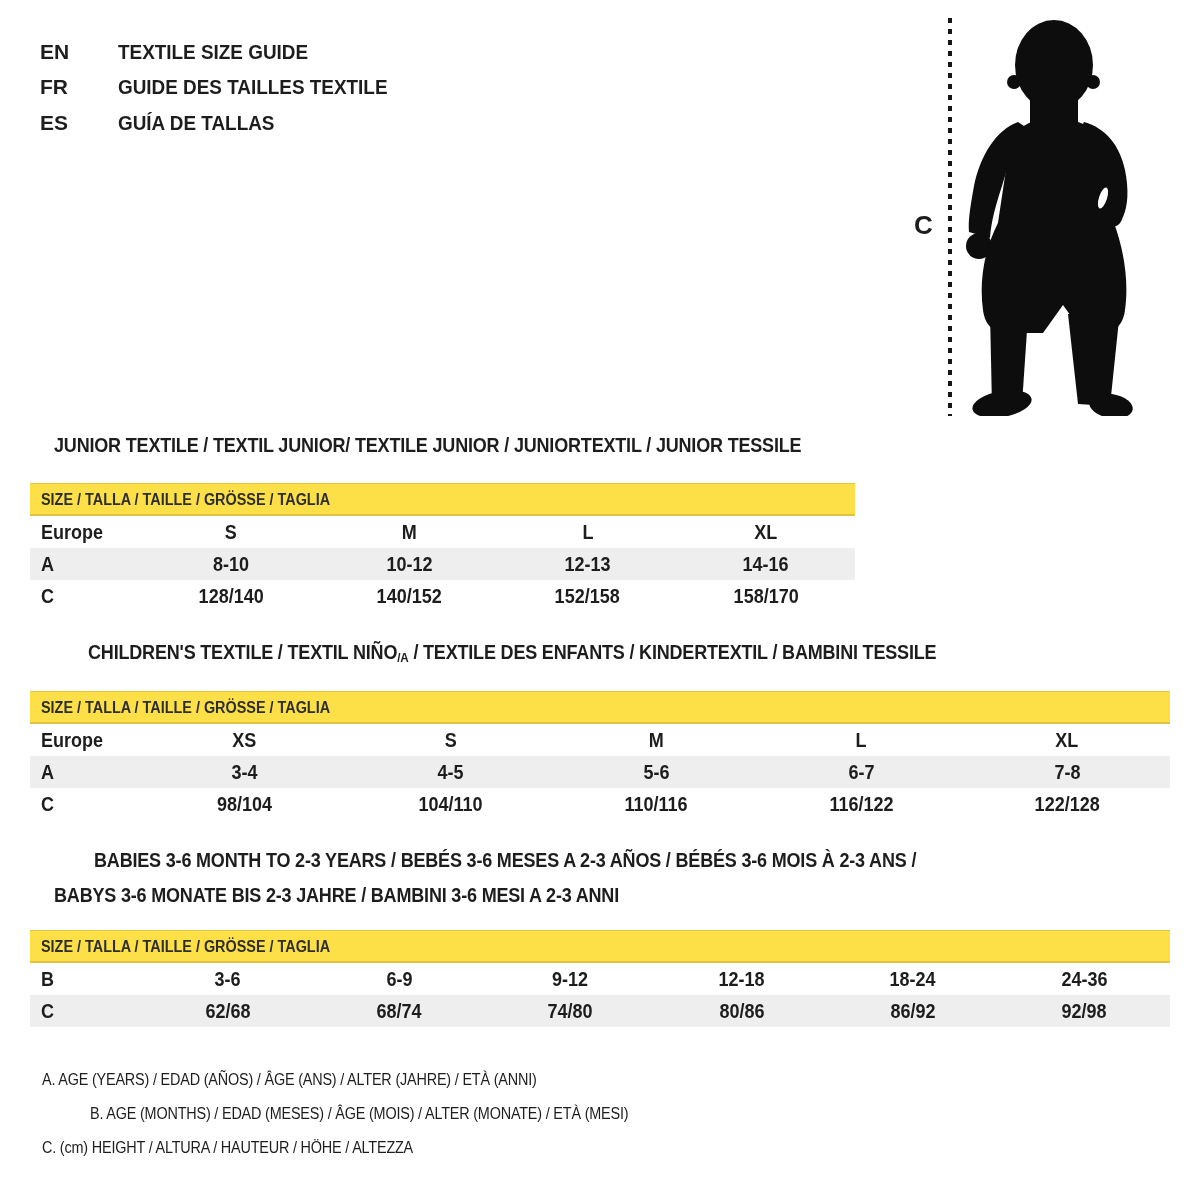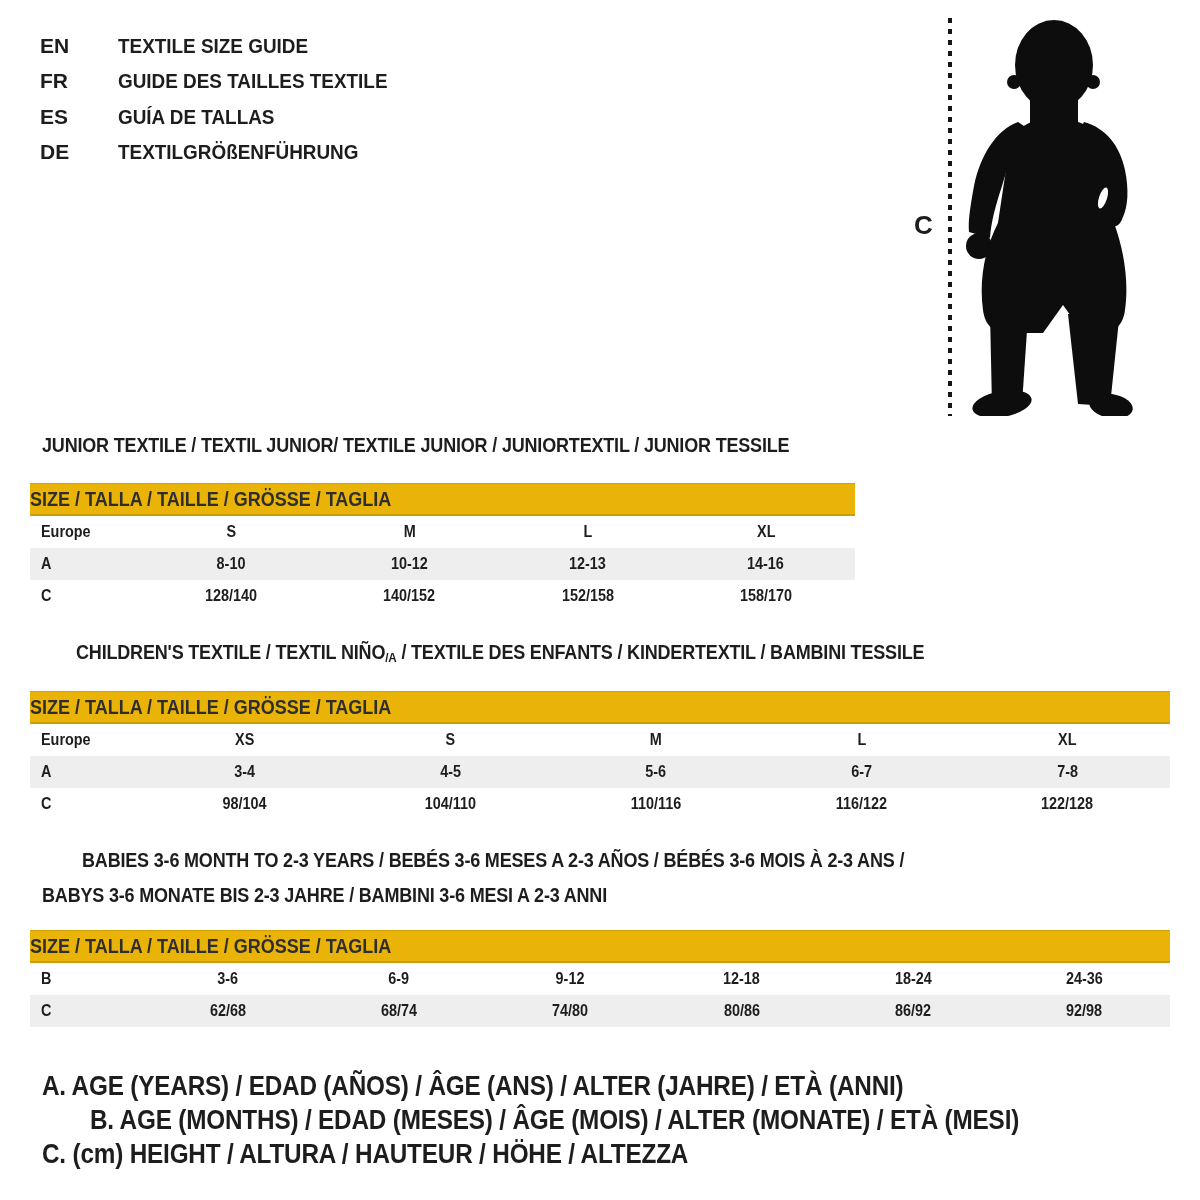--- a/index.html
+++ b/index.html
@@ -5,65 +5,61 @@
   html,body{margin:0;padding:0;}
   body{
     width:1200px;height:1200px;position:relative;background:#ffffff;
     font-family:"Liberation Sans", sans-serif;color:#1d1d1d;overflow:hidden;
   }
   .cond{display:inline-block;transform:scaleX(0.9);transform-origin:0 50%;white-space:nowrap;}
   .cond-c{display:inline-block;transform:scaleX(0.9);transform-origin:50% 50%;white-space:nowrap;}
 
   
   .lang{position:absolute;left:40px;top:28px;}
-  .lang-row{display:flex;height:35.5px;align-items:center;font-size:21px;font-weight:bold;}
+  .lang-row{display:flex;height:35.5px;align-items:flex-end;font-size:21px;font-weight:bold;}
   .lang-code{width:78px;flex:0 0 78px;}
 
   
   .dash-line{position:absolute;left:948px;top:18px;width:4px;height:398px;
     background:repeating-linear-gradient(to bottom,#161616 0 5px,transparent 5px 11px);}
   .c-label{position:absolute;left:914px;top:210px;font-size:26px;font-weight:600;}
   .baby-svg{position:absolute;left:966px;top:18px;width:170px;height:398px;}
 
   
-  .sec-title{position:absolute;left:42px;font-size:20px;font-weight:bold;white-space:nowrap;letter-spacing:-0.2px;}
+  .sec-title{position:absolute;left:54px;font-size:20px;font-weight:bold;white-space:nowrap;letter-spacing:-0.2px;}
   .subs{font-size:13px;position:relative;top:3px;}
 
   
   .size-table{position:absolute;left:30px;}
-  .size-header{height:33px;background:#eab308;display:flex;align-items:center;
-    font-size:20px;font-weight:bold;color:#2e2e2e;
+  .size-header{height:33px;background:#fde047;display:flex;align-items:center;
+    padding-left:11px;font-size:16px;font-weight:bold;color:#2e2e2e;
     box-shadow:inset 0 1px 0 rgba(0,0,0,0.10), inset 0 -2px 0 rgba(0,0,0,0.12);}
-  .trow{display:flex;height:32px;align-items:center;font-size:16px;font-weight:bold;color:#1d1d1d;}
+  .trow{display:flex;height:32px;align-items:center;font-size:20px;font-weight:bold;color:#1d1d1d;}
   .trow.shaded{background:#eeeeee;}
   .tlabel{width:112px;flex:0 0 112px;padding-left:11px;box-sizing:border-box;text-align:left;}
   .tcell{flex:1;text-align:center;}
 
   
-  .legend-line{position:absolute;left:42px;font-size:27px;font-weight:bold;white-space:nowrap;letter-spacing:-0.2px;}
+  .legend-line{position:absolute;left:42px;font-size:16px;font-weight:normal;white-space:nowrap;letter-spacing:-0.2px;}
 </style>
 </head>
 <body>
 
 <div class="lang">
   <div class="lang-row">
     <span class="lang-code">EN</span>
     <span class="cond">TEXTILE SIZE GUIDE</span>
   </div>
   <div class="lang-row">
     <span class="lang-code">FR</span>
     <span class="cond">GUIDE DES TAILLES TEXTILE</span>
   </div>
   <div class="lang-row">
     <span class="lang-code">ES</span>
     <span class="cond">GUÍA DE TALLAS</span>
-  </div>
-  <div class="lang-row">
-    <span class="lang-code">DE</span>
-    <span class="cond">TEXTILGRÖßENFÜHRUNG</span>
   </div>
 </div>
 
 <div class="dash-line"></div>
 <div class="c-label">C</div>
 
 <svg class="baby-svg" viewBox="0 0 170 398" aria-hidden="true">
   <g fill="#0d0d0d">
 
     <ellipse cx="88" cy="47" rx="39" ry="45"></ellipse>

